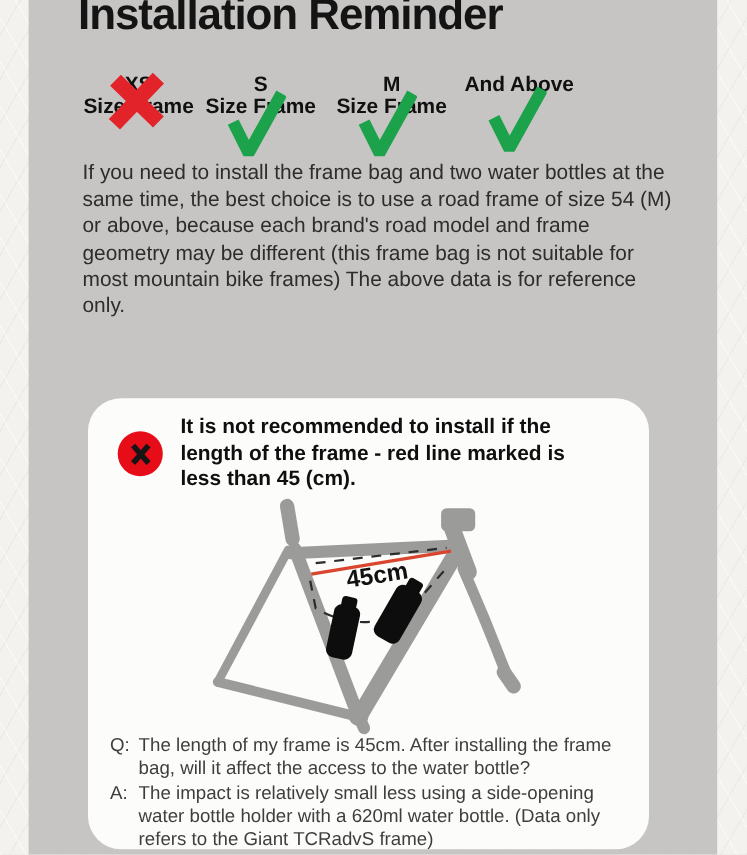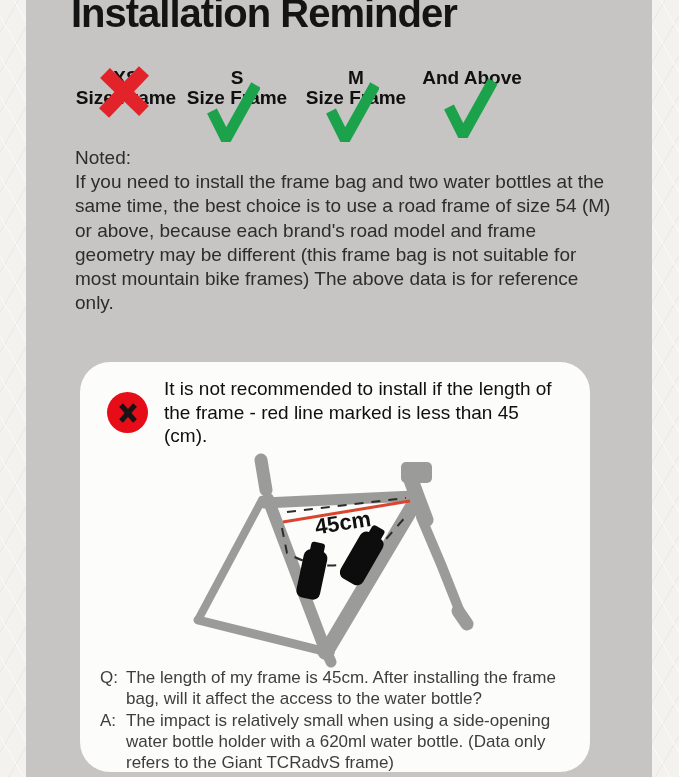--- a/index.html
+++ b/index.html
@@ -14,21 +14,21 @@
   .title{position:absolute;left:71px;top:-9px;margin:0;font-size:40px;font-weight:900;
     letter-spacing:-1px;color:#141414;white-space:nowrap;}
   .size-col{position:absolute;top:68px;transform:translateX(-50%);text-align:center;
     font-weight:700;font-size:19px;line-height:20px;color:#101010;white-space:nowrap;}
   .mark{position:absolute;pointer-events:none;}
   .note{position:absolute;left:75px;top:146px;width:545px;font-size:19px;line-height:24.2px;color:#2d2d2d;}
   .note .heading{display:block;}
   .card{position:absolute;left:80px;top:362px;width:510px;height:410px;background:#fcfcfb;border-radius:30px;}
   .warn-icon{position:absolute;left:27px;top:30px;width:41px;height:41px;border-radius:50%;
     background:#e60c18;display:flex;align-items:center;justify-content:center;}
-  .warn-text{position:absolute;left:84px;top:15px;width:390px;font-weight:400;
+  .warn-text{position:absolute;left:84px;top:15px;width:390px;font-weight:700;
     font-size:19px;line-height:23.5px;color:#0f0f0f;}
   .frame-svg{position:absolute;left:0;top:0;width:510px;height:410px;}
   .qa{position:absolute;left:20px;top:305px;width:478px;font-size:17px;line-height:21.3px;color:#3e3e3e;}
   .qa-row{display:grid;grid-template-columns:26px 1fr;}
 </style>
 </head>
 <body>
 
 <div class="stage">
   <div class="panel"></div>
@@ -59,21 +59,20 @@
     <path d="M 6,29 L 20,57 L 50,3" fill="none" stroke-width="11" stroke="#1da24c"></path>
   </svg>
   <svg class="mark" style="left:325px;top:82px;" width="54" height="60" viewBox="0 0 54 60">
     <path d="M 6,29 L 20,57 L 50,3" fill="none" stroke-width="11" stroke="#1da24c"></path>
   </svg>
   <svg class="mark" style="left:443px;top:78px;" width="54" height="60" viewBox="0 0 54 60">
     <path d="M 6,29 L 20,57 L 50,3" fill="none" stroke-width="11" stroke="#1da24c"></path>
   </svg>
 
   <div class="note">
-    <span class="heading">Noted:</span>
     <span>If you need to install the frame bag and two water bottles at the same time, the best choice is to use a road frame of size 54 (M) or above, because each brand's road model and frame geometry may be different (this frame bag is not suitable for most mountain bike frames) The above data is for reference only.</span>
   </div>
 
   <div class="card">
 
     <div class="warn-icon">
       <svg width="24" height="24" viewBox="0 0 24 24">
         <line x1="5" y1="4" x2="19" y2="20" stroke="#151515" stroke-width="5"></line>
         <line x1="19" y1="4" x2="5" y2="20" stroke="#151515" stroke-width="5"></line>
       </svg>
@@ -126,18 +125,18 @@
       </g>
     </svg>
 
     <div class="qa">
       <div class="qa-row">
         <span>Q:</span>
         <span>The length of my frame is 45cm. After installing the frame bag, will it affect the access to the water bottle?</span>
       </div>
       <div class="qa-row">
         <span>A:</span>
-        <span>The impact is relatively small when using a side-opening water bottle holder with a 620ml water bottle. (Data only refers to the Giant TCRadvS frame)</span>
+        <span>The impact is relatively small less using a side-opening water bottle holder with a 620ml water bottle. (Data only refers to the Giant TCRadvS frame)</span>
       </div>
     </div>
 
   </div>
 </div>
 
 </body></html>

